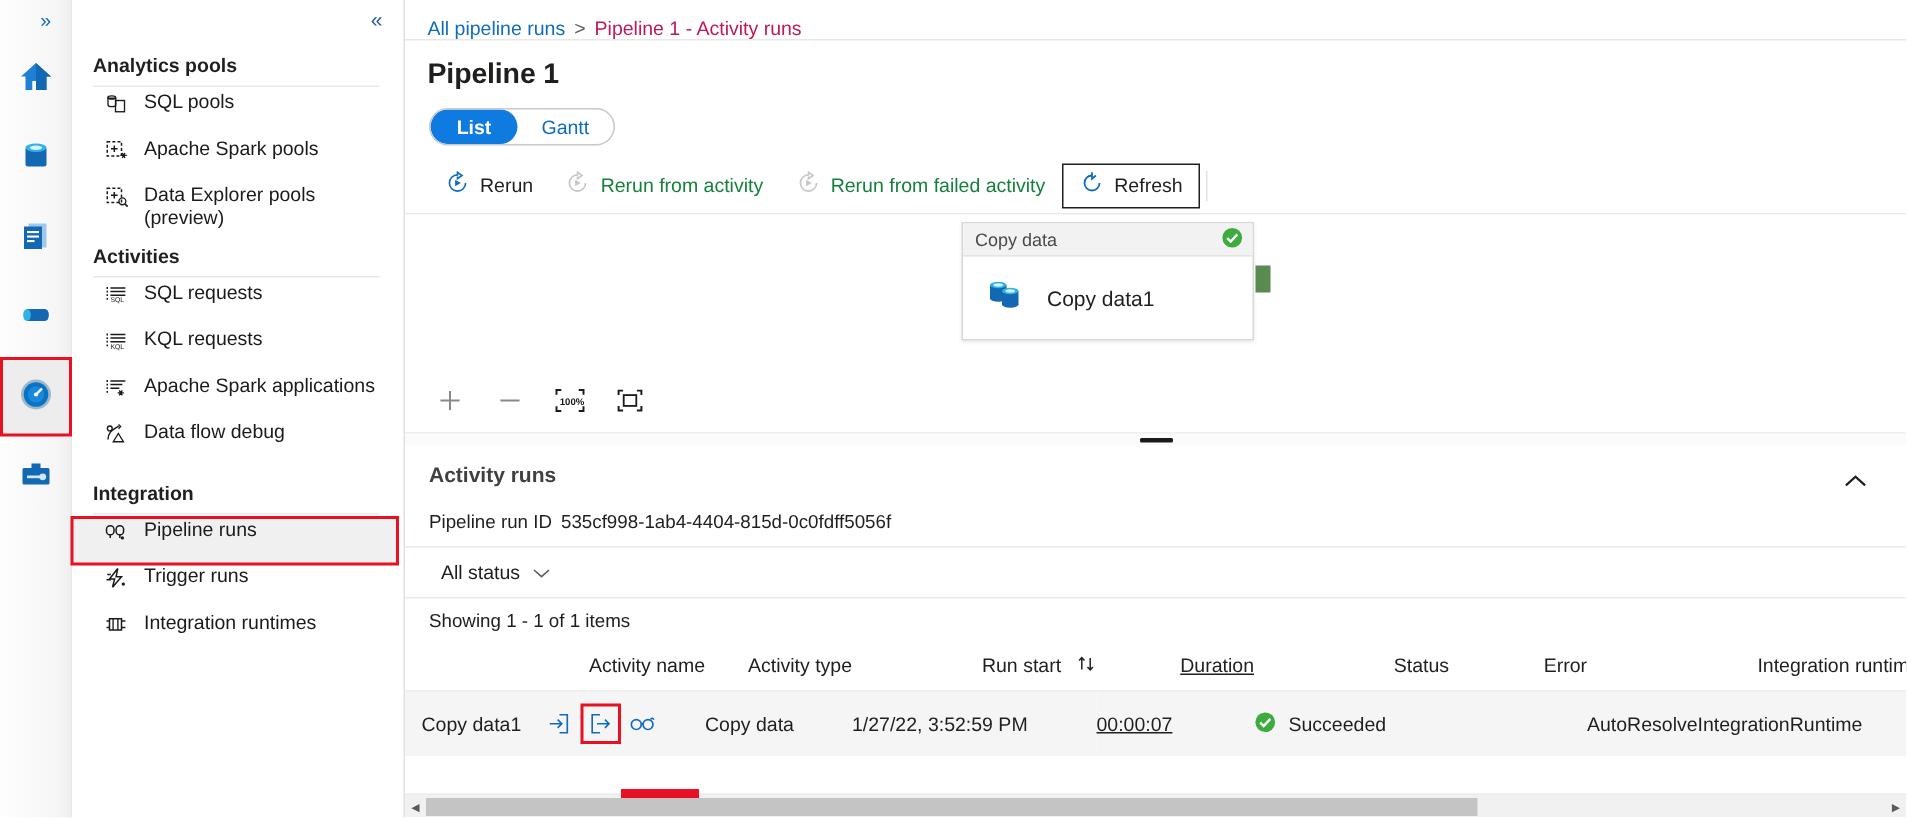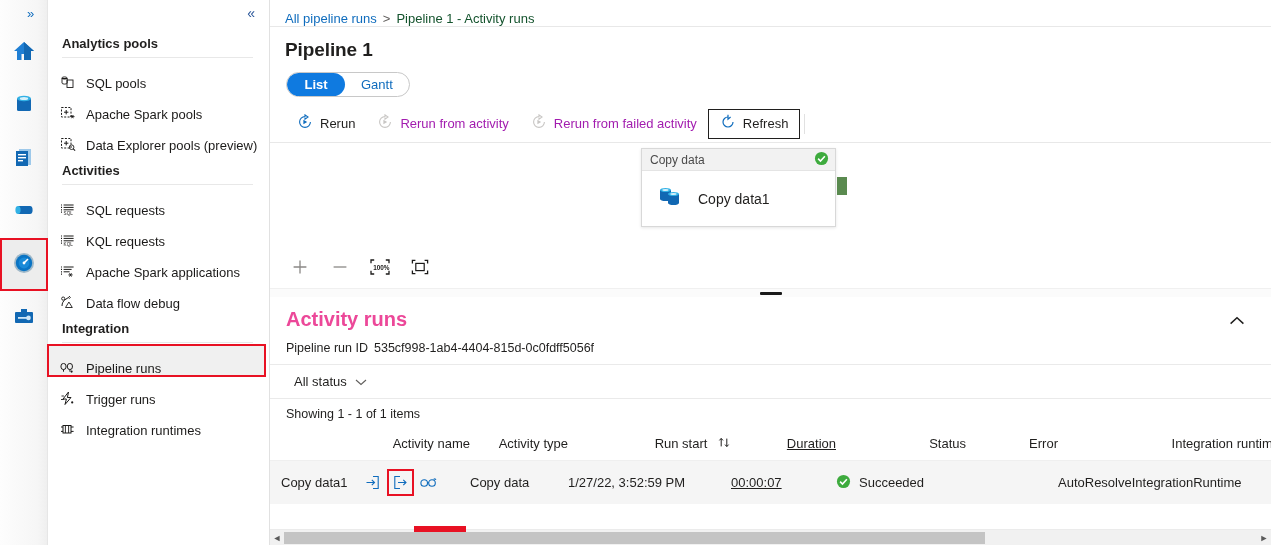--- a/index.html
+++ b/index.html
@@ -49,42 +49,42 @@
     height: 26px; display:flex; align-items:center; justify-content:flex-end;
     padding-right: 14px; color:#2b579a; font-size: 14px;
   }
   .nav-group { padding: 0 0 0 0; }
   .nav-group-title {
     font-size: 13px; font-weight: bold; color: #201f1e;
     padding: 10px 0 6px 14px;
   }
   .nav-rule { height:1px; background:#e8e8e8; margin: 0 16px 2px 14px; }
   .nav-item {
-    display: flex; align-items: flex-end; gap: 10px;
-    height: 31px; padding-left: 10px; padding-right: 8px;
+    display: flex; align-items: flex-start; gap: 10px;
+    height: 31px; padding-left: 20px; padding-right: 8px;
     font-size: 13px; color: #1b1a19; cursor: default;
     position: relative;
   }
   .nav-item .ni-ico { width: 18px; height: 18px; flex:0 0 18px; display:flex; align-items:center; justify-content:center; }
   .nav-item.highlight {
     background: #f0f0f0;
     outline: 2px solid #e81123; outline-offset: -1px;
     margin-right: 4px;
   }
 
   
   .main { flex: 1 1 auto; height: 545px; display: flex; flex-direction: column; background:#fff; overflow:hidden; }
   .breadcrumb {
     height: 27px; display: flex; align-items: flex-end; gap: 6px;
     padding-left: 15px; font-size: 13px; border-bottom: 1px solid #e8e8e8;
     background:#fff;
   }
   .bc-link { color: #0f6cbd; cursor: pointer; }
   .bc-sep { color: #605e5c; }
-  .bc-cur { color: #14532d; }
+  .bc-cur { color: #be185d; }
 
   .page-title {
     font-size: 19px; font-weight: bold; color:#201f1e;
     padding: 12px 0 0 15px; letter-spacing:-0.1px;
   }
 
   
   .toggle-wrap { padding: 11px 0 0 16px; }
   .toggle {
     display:inline-flex; border:1px solid #c8c8c8; border-radius: 14px;
@@ -100,21 +100,21 @@
   
   .cmdbar {
     margin-top: 8px; height: 38px; display:flex; align-items:center;
     padding-left: 16px; gap: 0px;
     border-bottom: 1px solid #e8e8e8;
   }
   .cmd {
     display:flex; align-items:center; gap:7px; height:30px; padding: 0 11px;
     font-size: 13px; color:#201f1e; cursor:pointer; white-space:nowrap;
   }
-  .cmd.disabled { color: #a21caf; cursor:default; }
+  .cmd.disabled { color: #15803d; cursor:default; }
   .cmd.boxed { border:1px solid #201f1e; height:30px; }
   .cmd-sep { width: 1px; height: 20px; background:#e1e1e1; margin: 0 4px; }
 
   
   .canvas {
     position: relative; height: 145px; background:#fff; overflow:hidden;
   }
   .node {
     position:absolute; left: 371px; top: 5px;
     width: 195px; background:#fff;
@@ -147,21 +147,21 @@
   .splitter::after {
     content:""; width:22px; height:3px; background:#1a1a1a; border-radius:1px;
   }
 
   
   .arsec { flex: 1 1 auto; display:flex; flex-direction:column; overflow:hidden; background:#fff; }
   .ar-head {
     display:flex; align-items:flex-start; justify-content:space-between;
     padding: 11px 22px 0 16px;
   }
-  .ar-title { font-size: 20px; font-weight: bold; color:#ec4899; }
+  .ar-title { font-size: 14px; font-weight: bold; color:#404040; }
   .ar-chev { font-size: 13px; color:#201f1e; cursor:pointer; padding: 6px 4px; }
   .ar-runid { padding: 6px 0 0 16px; font-size:12.5px; color:#201f1e; display:flex; gap:6px; }
   .ar-runid .lbl { color:#201f1e; }
   .ar-runid .val { color:#201f1e; }
   .ar-filterbar {
     margin-top: 9px; border-top:1px solid #eaeaea;
     height: 34px; display:flex; align-items:center; padding-left: 16px;
   }
   .filter {
     display:flex; align-items:center; gap:8px; font-size:13px; color:#201f1e;

